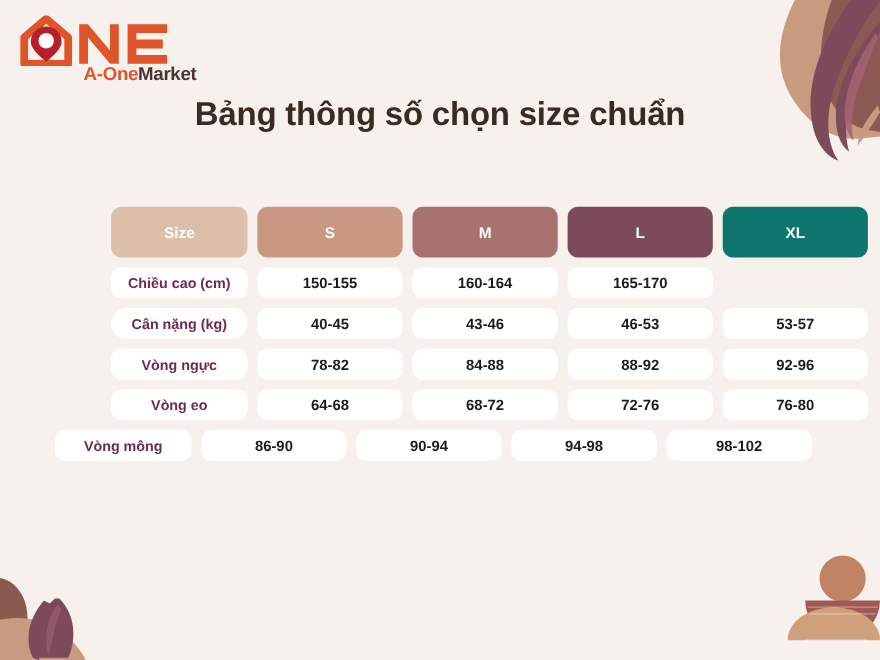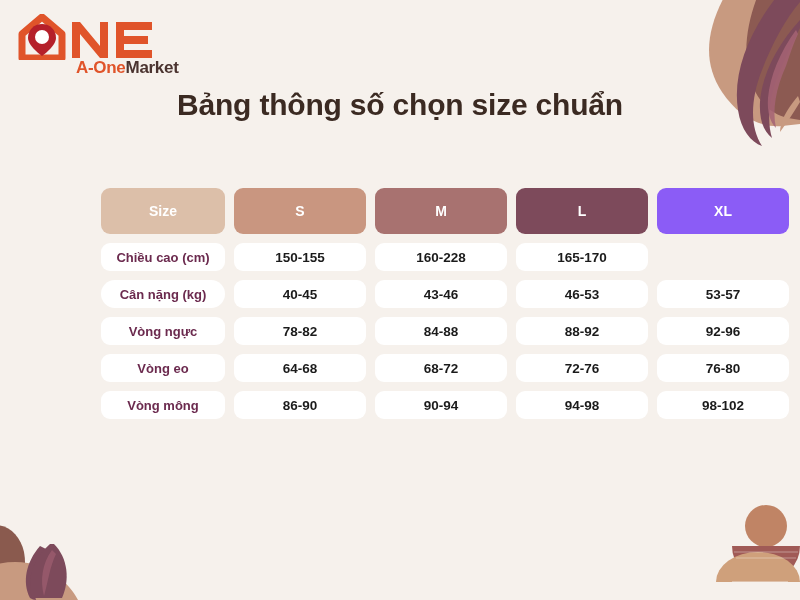--- a/index.html
+++ b/index.html
@@ -72,21 +72,21 @@
     left: 62px;
     top: 188px;
     width: 676px;
   }
   .row {
     display: flex;
     gap: 9px;
     margin-bottom: 9px;
     padding-left: 39px;
   }
-  .row:last-child { margin-bottom: 0; }
+  .row:last-child { margin-bottom: 0; justify-content: flex-end; }
 
   .cell {
     border-radius: 9px;
     height: 28px;
     display: flex;
     align-items: center;
     justify-content: center;
     font-size: 13.5px;
     font-weight: bold;
     box-sizing: border-box;
@@ -164,28 +164,28 @@
 
   <div class="title">Bảng thông số chọn size chuẩn</div>
 
   <div class="table">
 
     <div class="row row-head">
       <div class="cell label-col" style="background: rgb(220, 191, 169);">Size</div>
       <div class="cell value-col" style="background: rgb(201, 150, 128);">S</div>
       <div class="cell value-col" style="background: rgb(168, 114, 112);">M</div>
       <div class="cell value-col" style="background: rgb(125, 74, 91);">L</div>
-      <div class="cell value-col" style="background: #8b5cf6; text-align: center;">XL</div>
+      <div class="cell value-col" style="background: #0f766e; text-align: center;">XL</div>
     </div>
 
     <div id="body-rows">
         <div class="row row-body">
           <div class="cell label-col" style="color: rgb(107, 42, 78);">Chiều cao (cm)</div>
           <div class="cell value-col">150-155</div>
-          <div class="cell value-col">160-228</div>
+          <div class="cell value-col">160-164</div>
           <div class="cell value-col">165-170</div>
         </div>
         <div class="row row-body">
           <div class="cell label-col" style="color: rgb(107, 42, 78); border-radius: 16px;">Cân nặng (kg)</div>
           <div class="cell value-col">40-45</div>
           <div class="cell value-col">43-46</div>
           <div class="cell value-col">46-53</div>
           <div class="cell value-col">53-57</div>
         </div>
         <div class="row row-body">

